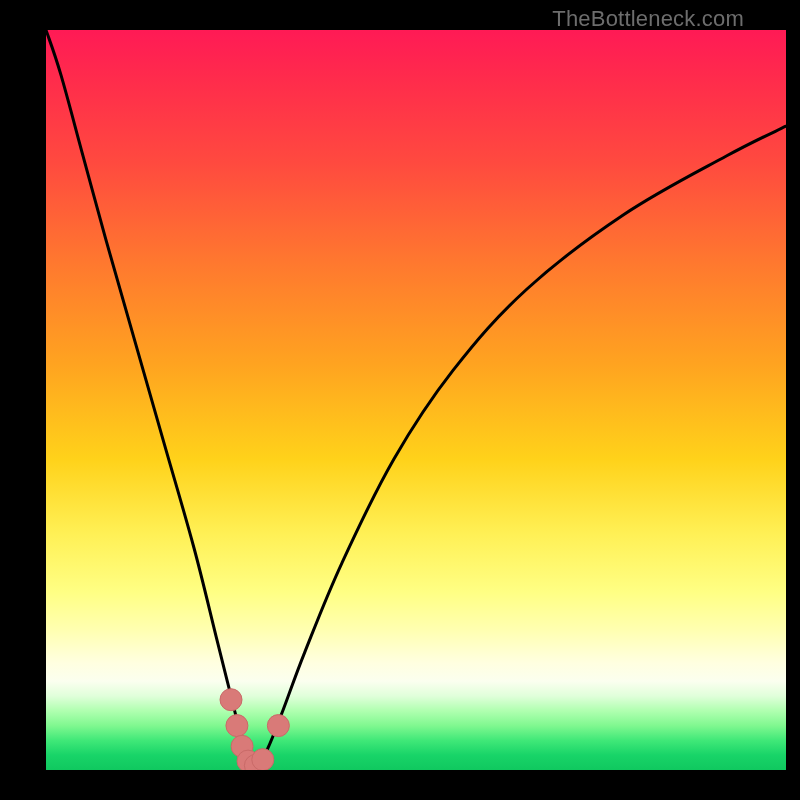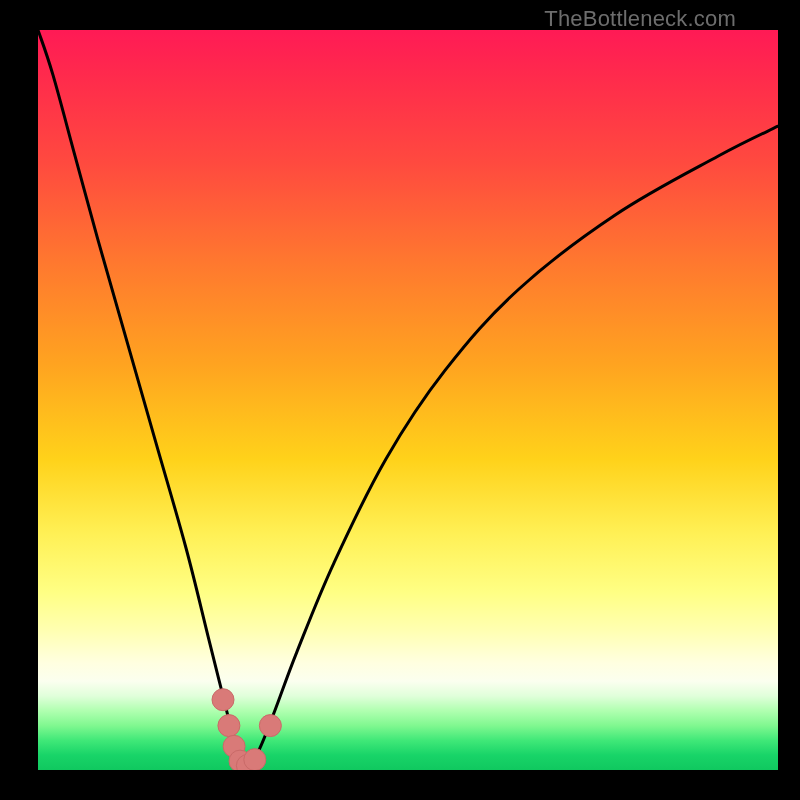--- a/index.html
+++ b/index.html
@@ -6,21 +6,21 @@
     margin: 0;
     padding: 0;
     width: 800px;
     height: 800px;
     background: #000;
     overflow: hidden;
     font-family: Arial, Helvetica, sans-serif;
   }
   .frame {
     position: absolute;
-    left: 8px;
+    left: 16px;
     top: 0;
     width: 740px;
     height: 800px;
     background: #000;
   }
   .plot {
     position: absolute;
     left: 30px;
     top: 30px;
     width: 740px;

